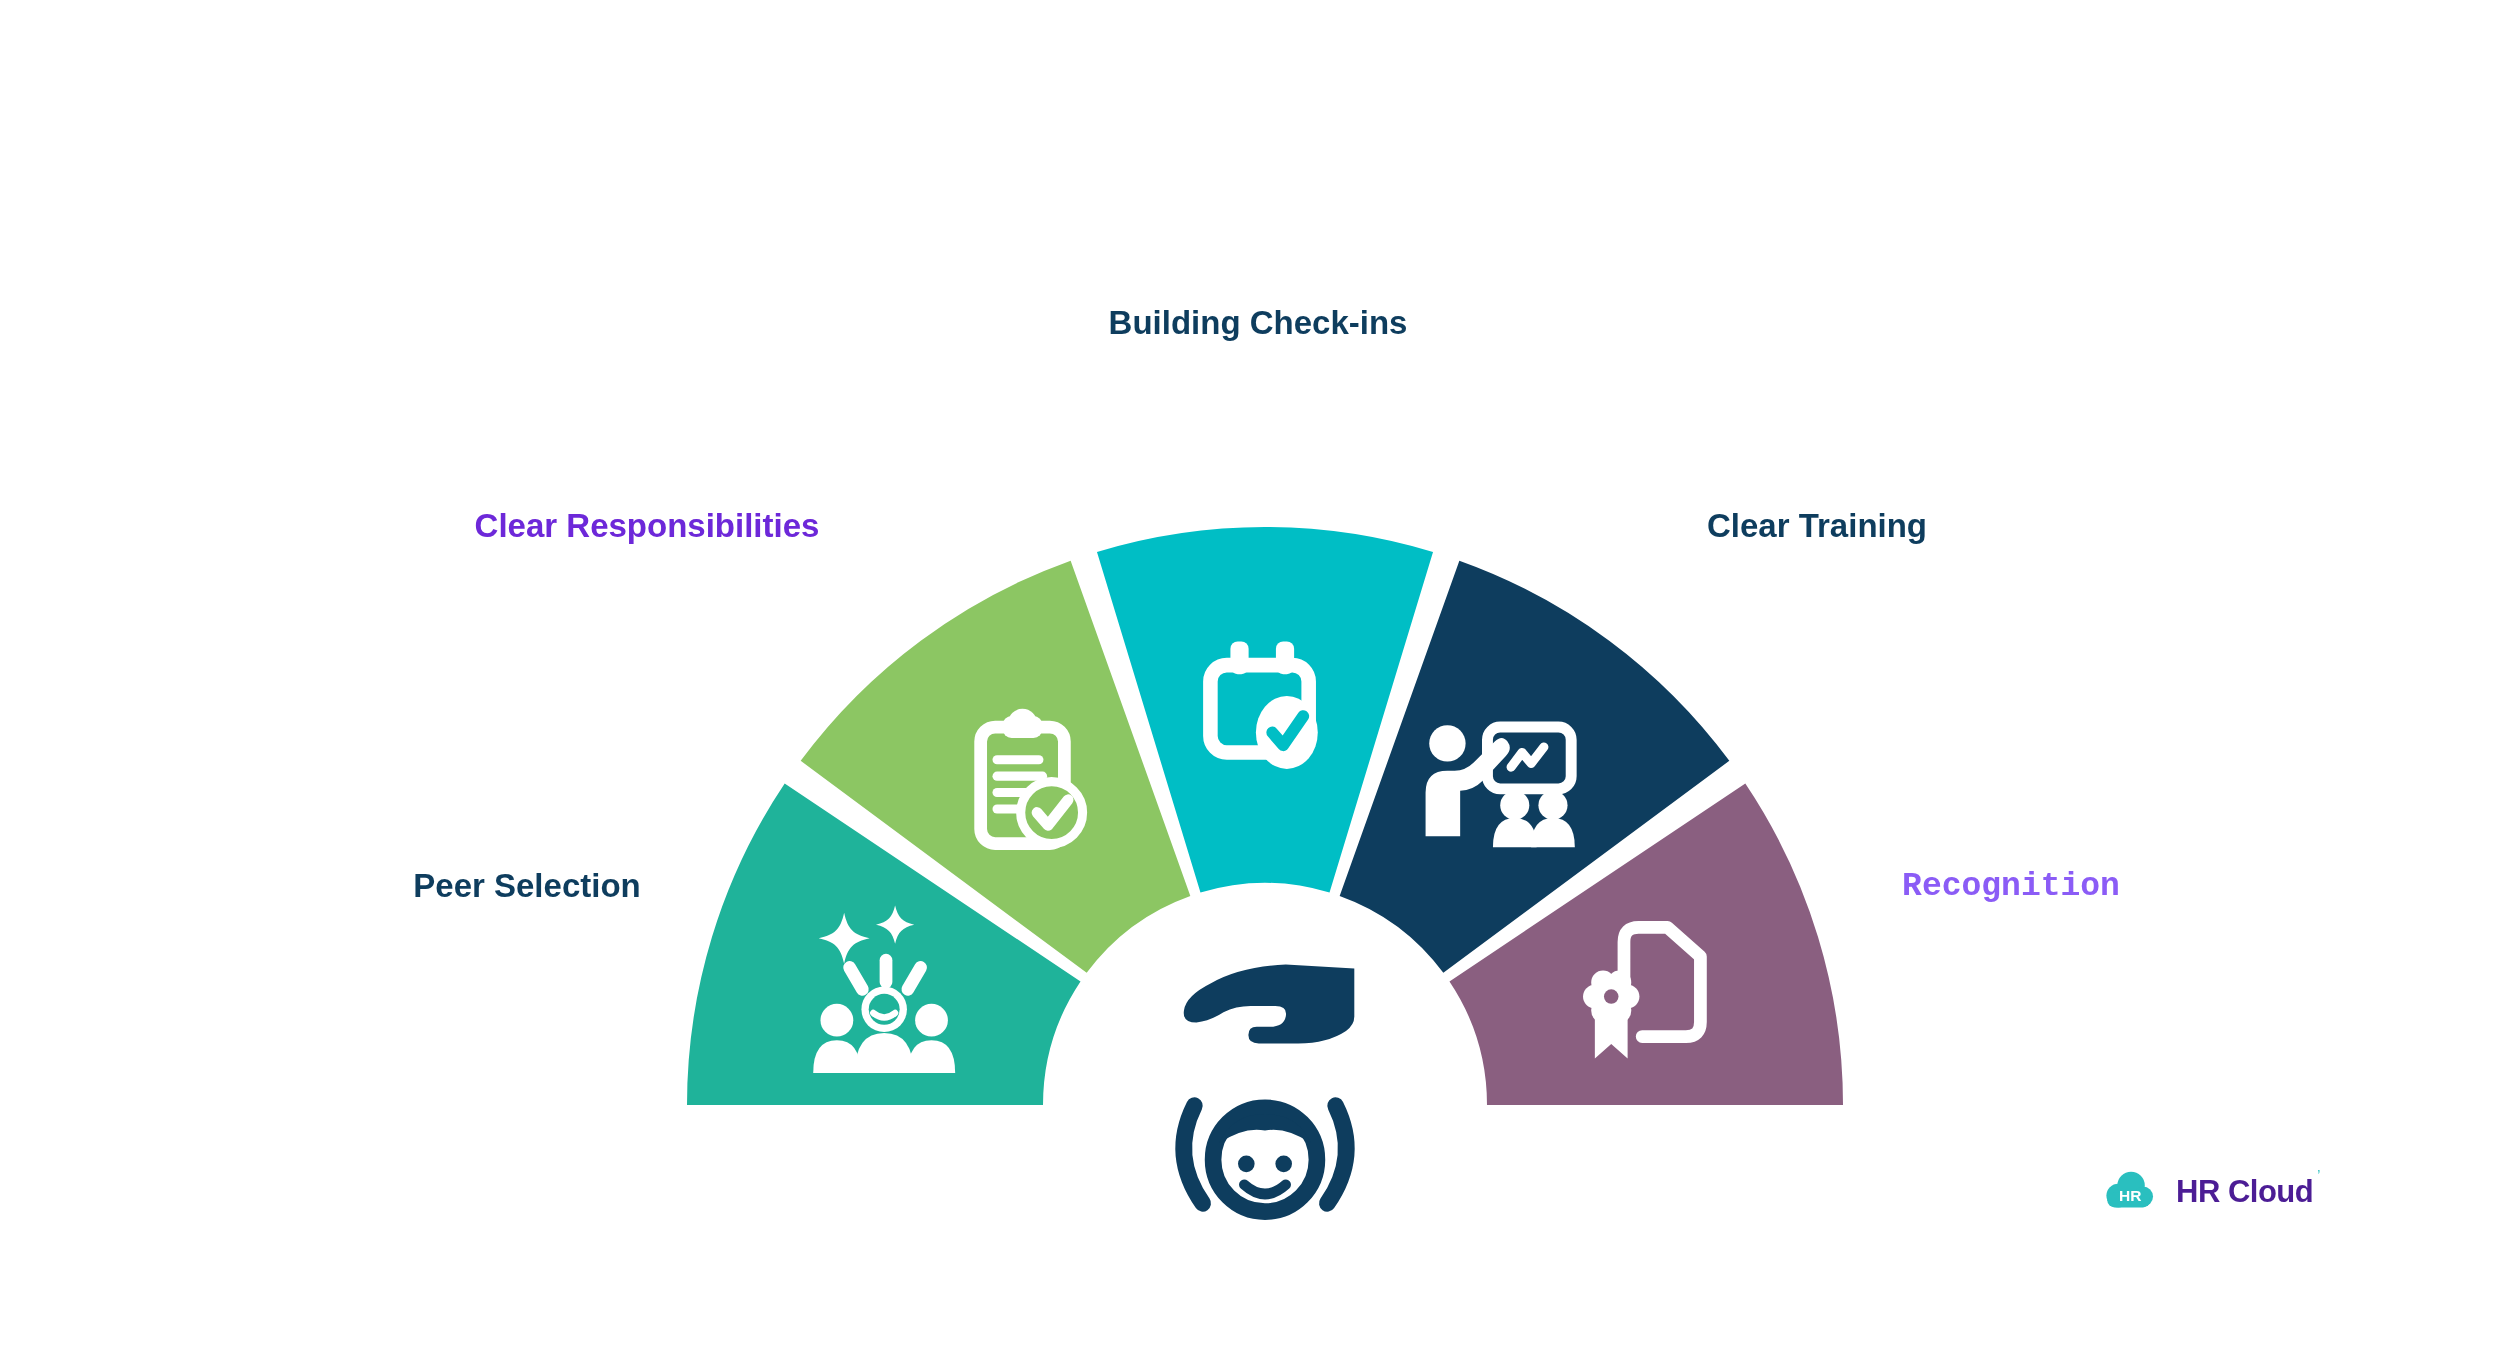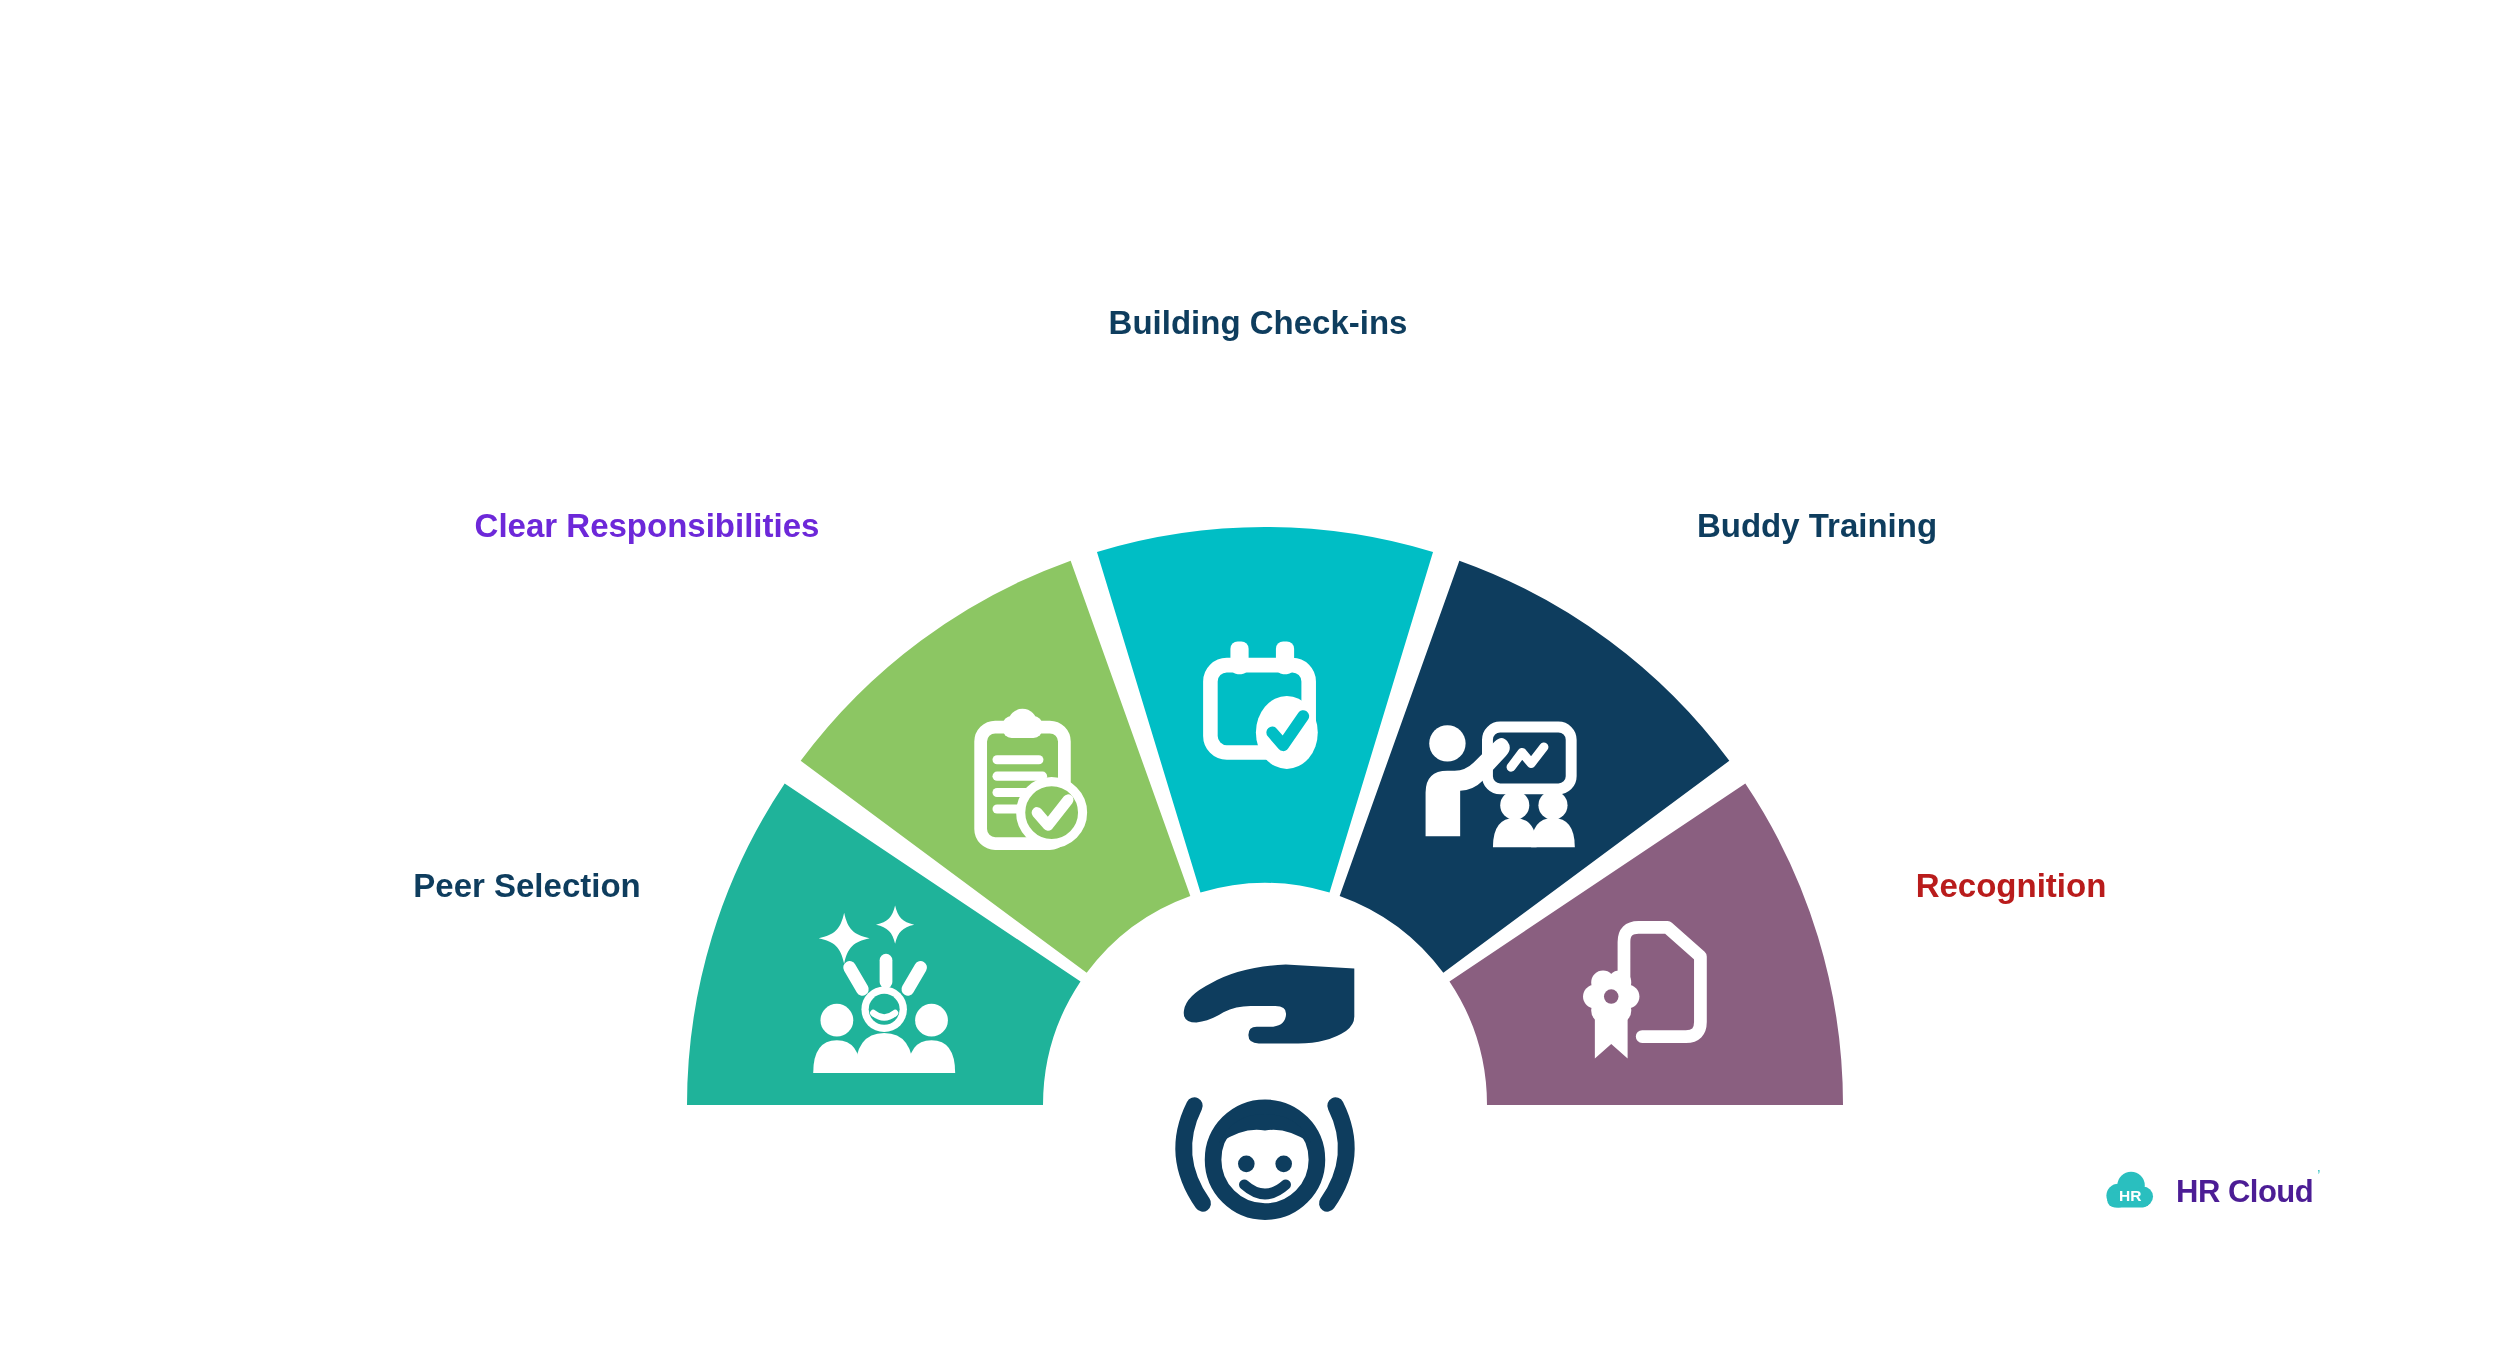--- a/index.html
+++ b/index.html
@@ -133,22 +133,22 @@
         <use href="#training-presentation-icon" x="1411.0185749316522" y="694.2716854306319" width="182" height="182" style="--wedge: #0E3D5E;"></use>
         <path d="M1745.3090232405616,783.4611342408238 A578,578 0 0 1 1843,1104.9999999999998 L1487,1105 A222,222 0 0 0 1449.4785521789008,981.5023733589323 Z" fill="#8A5F80"></path>
         <use href="#certificate-icon" x="1554.8118064549276" y="898.3005269478954" width="182" height="182" style="--wedge: #8A5F80;"></use>
         <use href="#care-support-icon" x="1161" y="952" width="208" height="270" style="--c: #0E3D5E;"></use>
       </g>
   </svg>
 
   <div class="seg-label pos-0" style="color: rgb(14, 61, 94); margin-left: 36px;">Peer Selection</div>
   <div class="seg-label pos-1" style="color: #6d28d9; text-align: center;">Clear Responsibilities</div>
   <div class="seg-label pos-2" style="color: rgb(14, 61, 94);">Building Check-ins</div>
-  <div class="seg-label pos-3" style="color: rgb(14, 61, 94);">Buddy Training</div>
-  <div class="seg-label pos-4" style="color: #b91c1c;">Recognition</div>
+  <div class="seg-label pos-3" style="color: rgb(14, 61, 94);">Clear Training</div>
+  <div class="seg-label pos-4" style="color: #8b5cf6; font-family: Liberation Mono, monospace;">Recognition</div>
 
   <div class="logo">
     <svg width="64" height="55" viewBox="0 0 70 55" style="color: rgb(42, 191, 191);">
       <circle cx="20" cy="32" r="13" fill="currentColor"></circle>
       <circle cx="34" cy="21" r="15" fill="currentColor"></circle>
       <circle cx="47" cy="33" r="11" fill="currentColor"></circle>
       <rect x="8" y="29" width="47" height="16" rx="8" fill="currentColor"></rect>
       <text x="33" y="38" text-anchor="middle" font-size="17" font-weight="bold" fill="#ffffff">HR</text>
     </svg>
     <span class="logo-text" style="color: #4c1d95;">HR Cloud</span>

